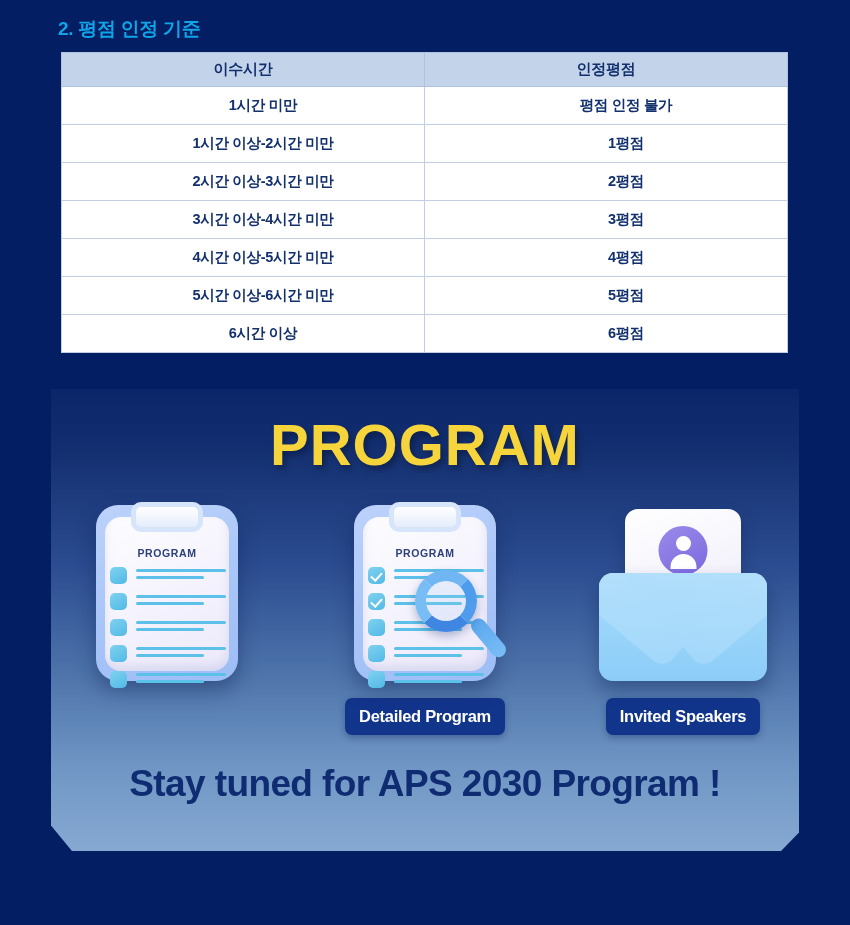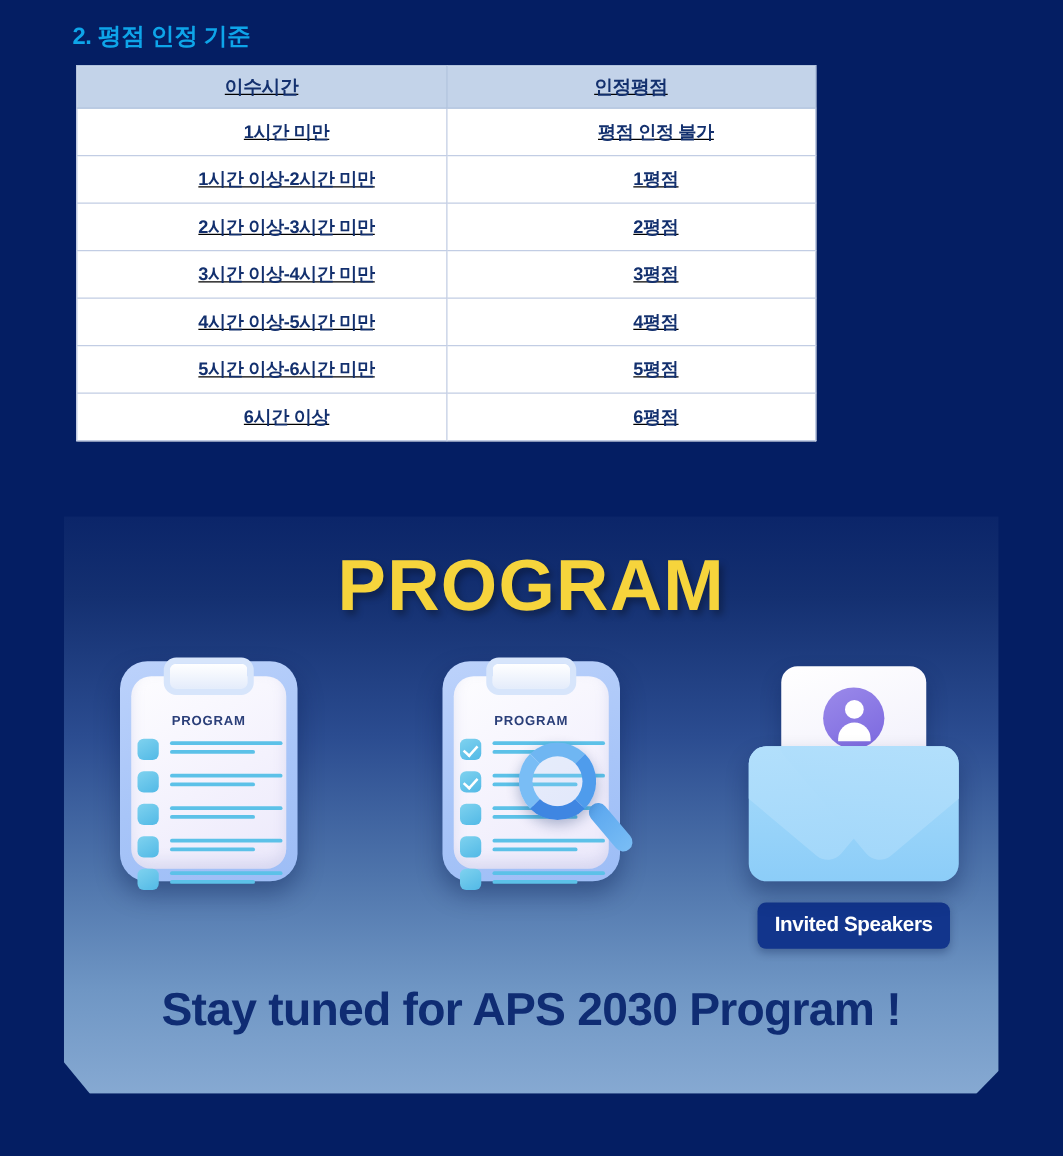--- a/index.html
+++ b/index.html
@@ -29,22 +29,21 @@
     color: #0ea5e9;
     letter-spacing: -0.3px;
     white-space: nowrap;
   }
 
   
   .table-wrap {
     position: absolute;
     left: 61px;
     top: 52px;
-    width: 592px;
-    text-decoration: underline;
+    width: 727px;
   }
   table.criteria {
     width: 100%;
     border-collapse: collapse;
     background: #ffffff;
     table-layout: fixed;
   }
   table.criteria th,
   table.criteria td {
     text-align: center;
@@ -62,21 +61,21 @@
     border-color: #b0c2dd;
   }
   table.criteria td { height: 38px; background: #ffffff; padding-left: 40px; }
   table.criteria col.c1 { width: 50%; }
   table.criteria col.c2 { width: 50%; }
 
   
   .program-card {
     position: absolute;
     left: 51px;
-    top: 413px;
+    top: 389px;
     width: 748px;
     height: 462px;
     background: linear-gradient(180deg,
         #0b2569 0%,
         #143071 14%,
         #2b4c90 38%,
         #4e74ab 62%,
         #6f96c4 82%,
         #86a9d2 100%);
     -webkit-clip-path: polygon(0 0, 100% 0, 100% 96%, 97.6% 100%, 2.8% 100%, 0 94.5%);
@@ -506,20 +505,21 @@
                     <i class="short"></i>
                   </span>
                 </div>
             </div>
           </div>
           <div class="magnifier">
             <div class="handle"></div>
             <div class="ring"></div>
           </div>
         </div>
+        <button class="pill">Detailed Program</button>
       </div>
 
       <div class="icon-col">
         <div class="icon-art">
           <div class="envelope">
             <div class="env-card">
               <div class="env-avatar"></div>
               <div class="env-dot"></div>
               <div class="env-bar1"></div>
               <div class="env-bar2"></div>

